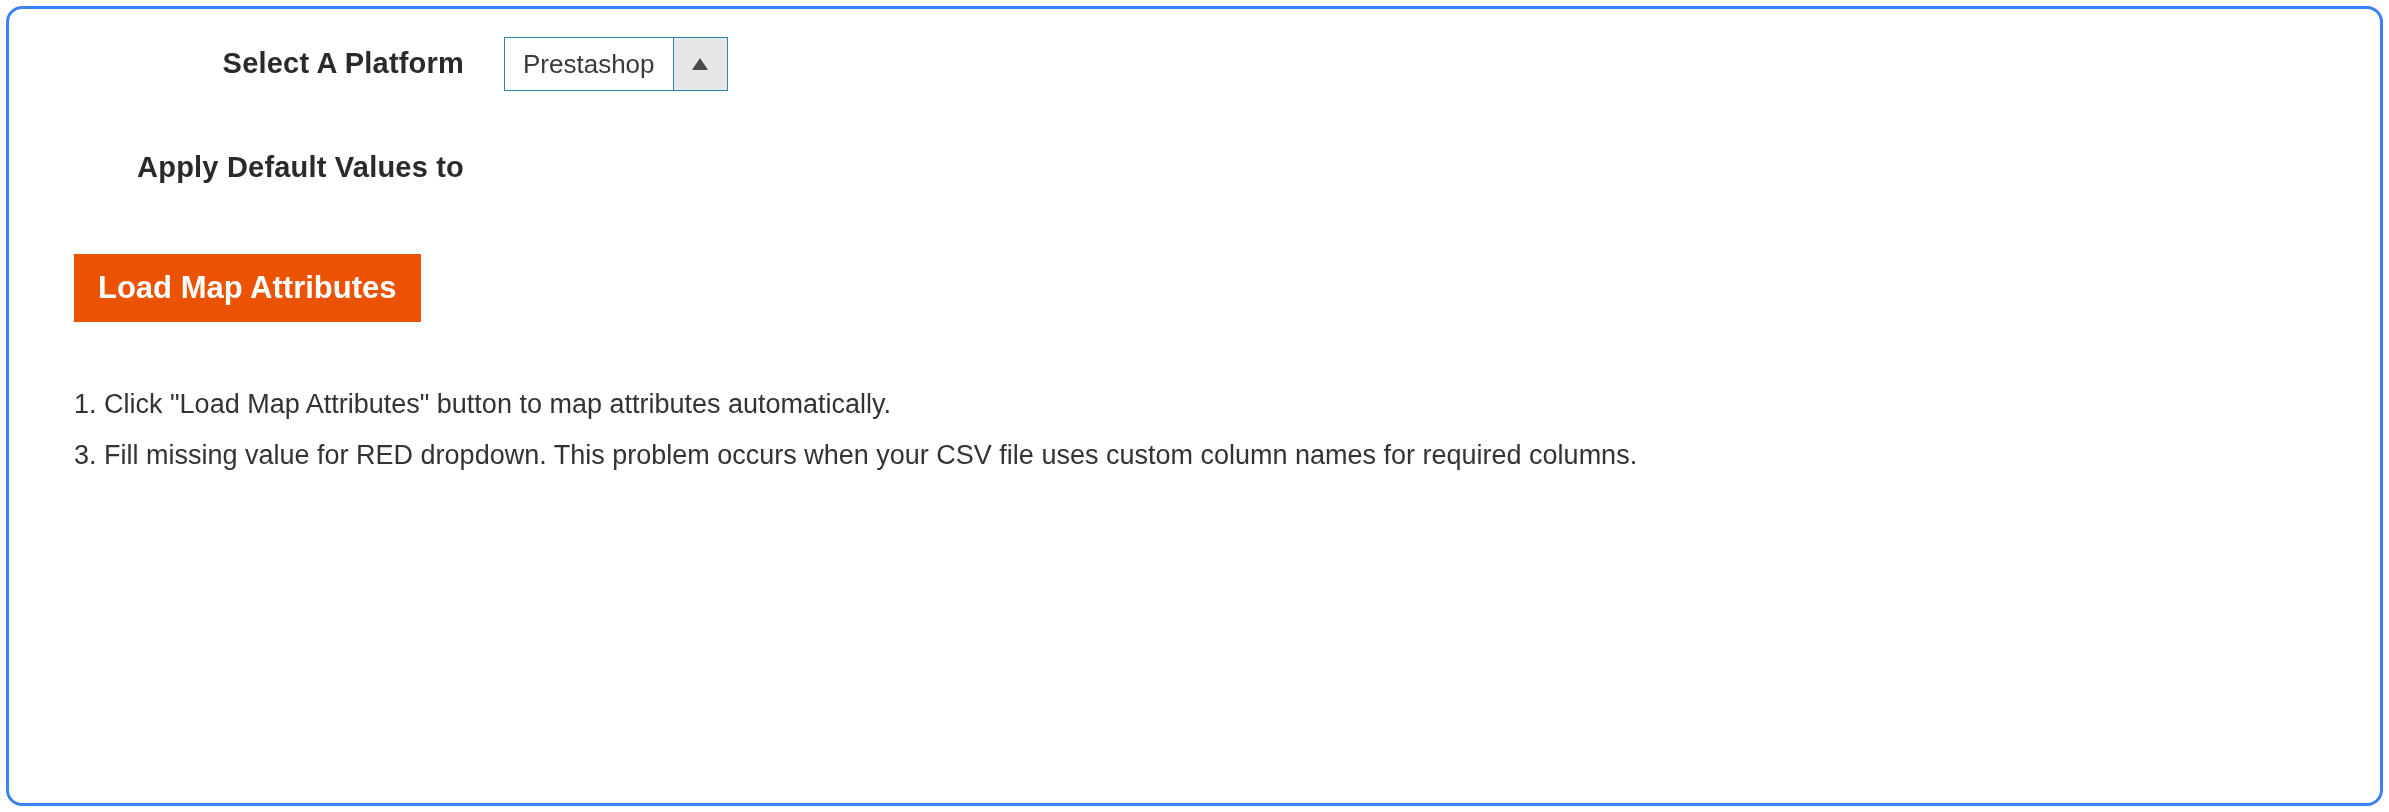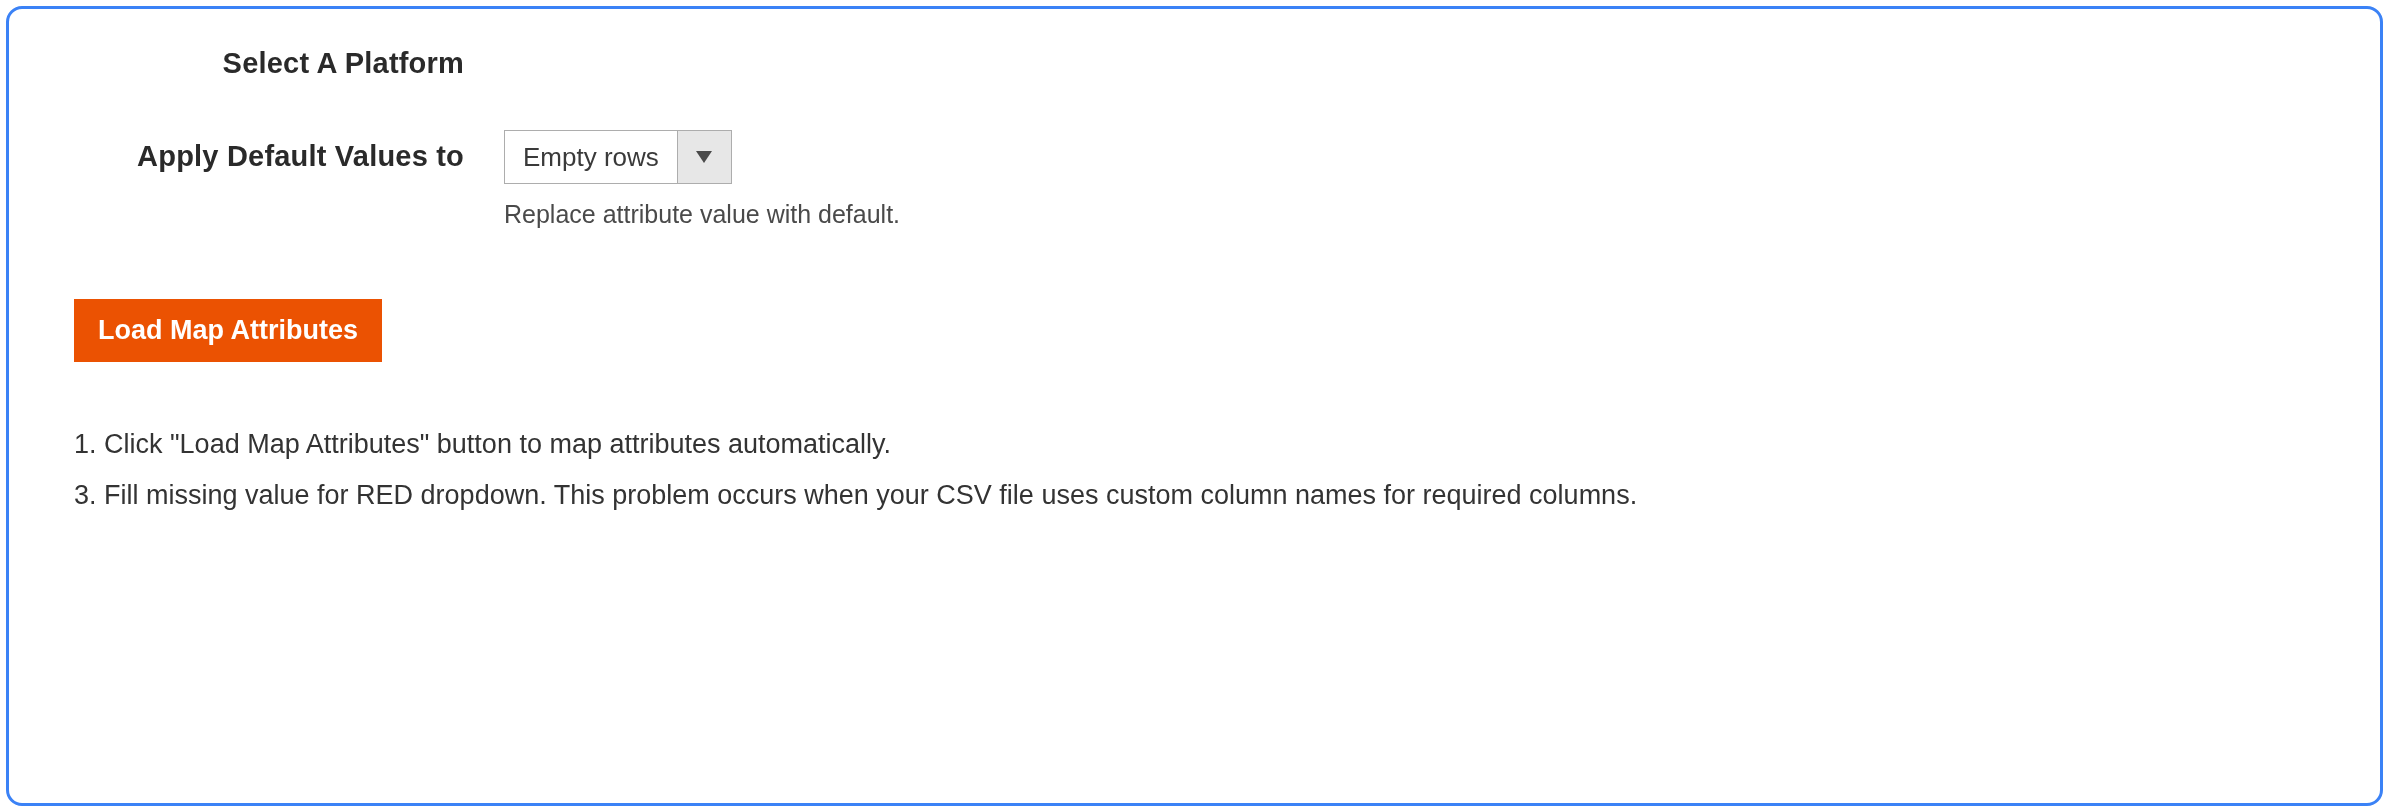--- a/index.html
+++ b/index.html
@@ -92,21 +92,21 @@
     }
     .action-section {
       margin-top: 70px;
       margin-left: 5px;
     }
     .primary-button {
       background: #eb5202;
       color: #fff;
       border: none;
       padding: 16px 24px;
-      font-size: 27px;
+      font-size: 31px;
       font-weight: 600;
       cursor: pointer;
       font-family: inherit;
     }
     .instructions {
       margin-top: 62px;
       margin-left: 5px;
     }
     .instruction-line {
       font-size: 27px;
@@ -115,33 +115,32 @@
       line-height: 1.5;
     }
   </style>
 </head>
 <body>
 
 <div class="container">
 
   <div class="form-row">
     <div class="label-cell">Select A Platform</div>
+    <div class="field-cell">
+      <div class="select-wrap active">
+        <div class="select-value">Prestashop</div>
+        <div class="select-arrow">
+          <div class="triangle-up"></div>
+        </div>
+      </div>
+    </div>
   </div>
 
   <div class="form-row">
     <div class="label-cell">Apply Default Values to</div>
-    <div class="field-cell">
-      <div class="select-wrap">
-        <div class="select-value">Empty rows</div>
-        <div class="select-arrow">
-          <div class="triangle-down"></div>
-        </div>
-      </div>
-      <div class="helper-text">Replace attribute value with default.</div>
-    </div>
   </div>
 
   <div class="action-section">
     <button class="primary-button">Load Map Attributes</button>
   </div>
 
   <div class="instructions">
     <div class="instruction-line">1. Click "Load Map Attributes" button to map attributes automatically.</div>
     <div class="instruction-line">3. Fill missing value for RED dropdown. This problem occurs when your CSV file uses custom column names for required columns.</div>
   </div>

